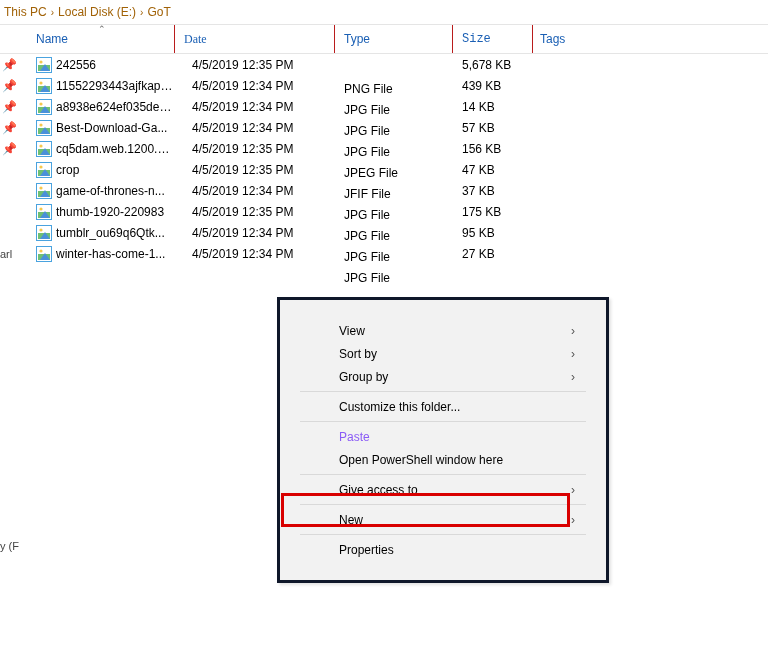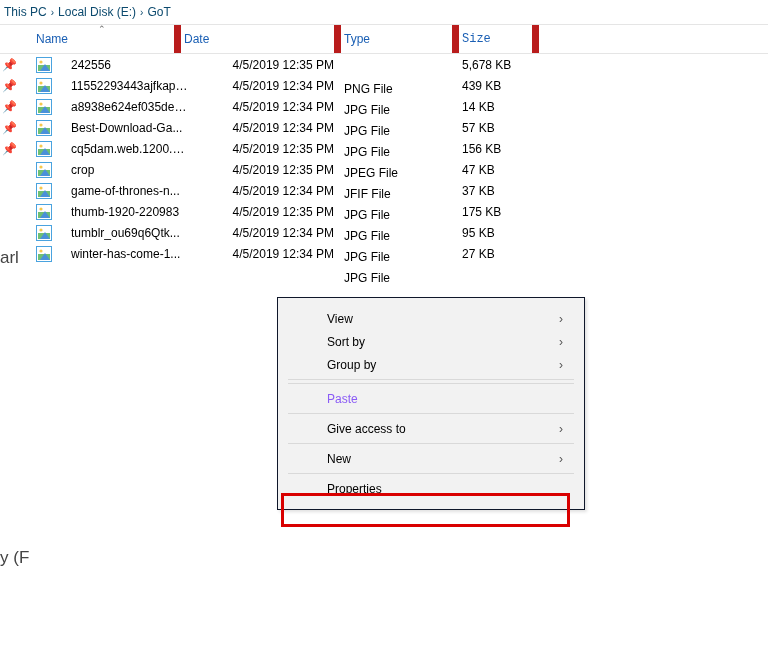--- a/index.html
+++ b/index.html
@@ -1,38 +1,38 @@
 <!DOCTYPE html>
 <html><head>
 <meta charset="utf-8">
 <style>
   html,body{margin:0;padding:0;font-family:"Segoe UI",Arial,sans-serif;font-size:12px;color:#000;background:#fff;width:768px;height:647px;overflow:hidden;}
   .breadcrumb{height:24px;border-bottom:1px solid #e5e5e5;display:flex;align-items:center;padding-left:4px;gap:4px;}
-  .breadcrumb span{color:#0c4a6e;}
+  .breadcrumb span{color:#a16207;}
   .chev{color:#777;font-size:10px;}
   .headers{display:flex;align-items:center;height:28px;border-bottom:1px solid #e5e5e5;color:#1a5fb4;position:relative;}
-  .col{position:absolute;top:0;height:28px;display:flex;align-items:center;border-right:7px solid #b91c1c;}
+  .col{position:absolute;top:0;height:28px;display:flex;align-items:center;border-right:1px solid #b91c1c;}
   .col.name{left:36px;width:138px;}
-  .col.date{left:184px;width:150px;}
+  .col.date{left:184px;width:150px;font-family:Liberation Serif, serif;}
   .col.type{left:344px;width:108px;}
   .col.size{left:462px;width:70px;justify-content:flex-start;font-family:Liberation Mono, monospace;}
   .col.tags{left:540px;width:86px;border-right:none;}
   .sort-caret{position:absolute;left:98px;top:-1px;font-size:9px;color:#666;}
   .rows{position:relative;}
   .row{display:flex;align-items:center;height:21px;position:relative;}
   .pin{position:absolute;left:2px;width:14px;text-align:center;color:#666;font-size:12px;}
   .ficon{position:absolute;left:36px;width:16px;height:16px;}
   .ficon svg{display:block;}
-  .fname{position:absolute;left:71px;width:118px;white-space:nowrap;overflow:hidden;text-overflow:ellipsis;}
-  .fdate{position:absolute;left:184px;width:150px;text-align:right;}
+  .fname{position:absolute;left:56px;width:118px;white-space:nowrap;overflow:hidden;text-overflow:ellipsis;}
+  .fdate{position:absolute;left:192px;width:150px;}
   .ftype{position:absolute;left:344px;width:108px;margin-top:48px;}
   .fsize{position:absolute;left:462px;width:62px;text-align:left;}
-  .leftstub{position:absolute;left:0;top:248px;font-size:17px;color:#444;}
+  .leftstub{position:absolute;left:0;top:248px;font-size:11px;color:#444;}
   
-  .ctx{position:absolute;left:277px;top:297px;width:288px;background:#f2f2f2;border:1px solid #0f172a;box-shadow:2px 2px 3px rgba(0,0,0,0.12);padding:9px;}
+  .ctx{position:absolute;left:277px;top:297px;width:288px;background:#f2f2f2;border:3px solid #0f172a;box-shadow:2px 2px 3px rgba(0,0,0,0.12);padding:19px;}
   .mi{height:23px;display:flex;align-items:center;padding-left:40px;padding-right:14px;position:relative;}
   .mi.disabled{color:#8b5cf6;}
   .mi .sub{position:absolute;right:12px;font-size:12px;color:#555;}
   .mi .sc{position:absolute;right:12px;color:#000;}
   .sep{height:1px;background:#d9d9d9;margin:3px 1px 3px 1px;}
   .highlight{position:absolute;left:281px;top:493px;width:283px;height:28px;border:3px solid #d90000;pointer-events:none;}
 </style>
 </head>
 <body>
 
@@ -51,20 +51,23 @@
     </div>
   <div class="col date">
       <span>Date</span>
     </div>
   <div class="col type">
       <span>Type</span>
     </div>
   <div class="col size">
       <span>Size</span>
     </div>
+  <div class="col tags">
+      <span>Tags</span>
+    </div>
 </div>
 
 <div class="rows" id="rows">
     <div class="row">
       <span class="pin">📌</span>
       <span class="ficon">
         <svg width="16" height="16" viewBox="0 0 16 16">
           <rect x="0.5" y="0.5" width="15" height="15" fill="#fff" stroke="#4aa3df"></rect>
           <rect x="2" y="8" width="12" height="6" fill="#6fbf73"></rect>
           <circle cx="5" cy="5" r="1.6" fill="#f5c84c"></circle>
@@ -221,24 +224,30 @@
     </div>
   <div class="mi">
       <span>Sort by</span>
       <span class="sub">›</span>
     </div>
   <div class="mi">
       <span>Group by</span>
       <span class="sub">›</span>
     </div>
   <div class="sep"></div>
+  <div class="mi">
+      <span>Customize this folder...</span>
+    </div>
   <div class="sep"></div>
   <div class="mi disabled">
       <span>Paste</span>
     </div>
+  <div class="mi">
+      <span>Open PowerShell window here</span>
+    </div>
   <div class="sep"></div>
   <div class="mi">
       <span>Give access to</span>
       <span class="sub">›</span>
     </div>
   <div class="sep"></div>
   <div class="mi">
       <span>New</span>
       <span class="sub">›</span>
     </div>

